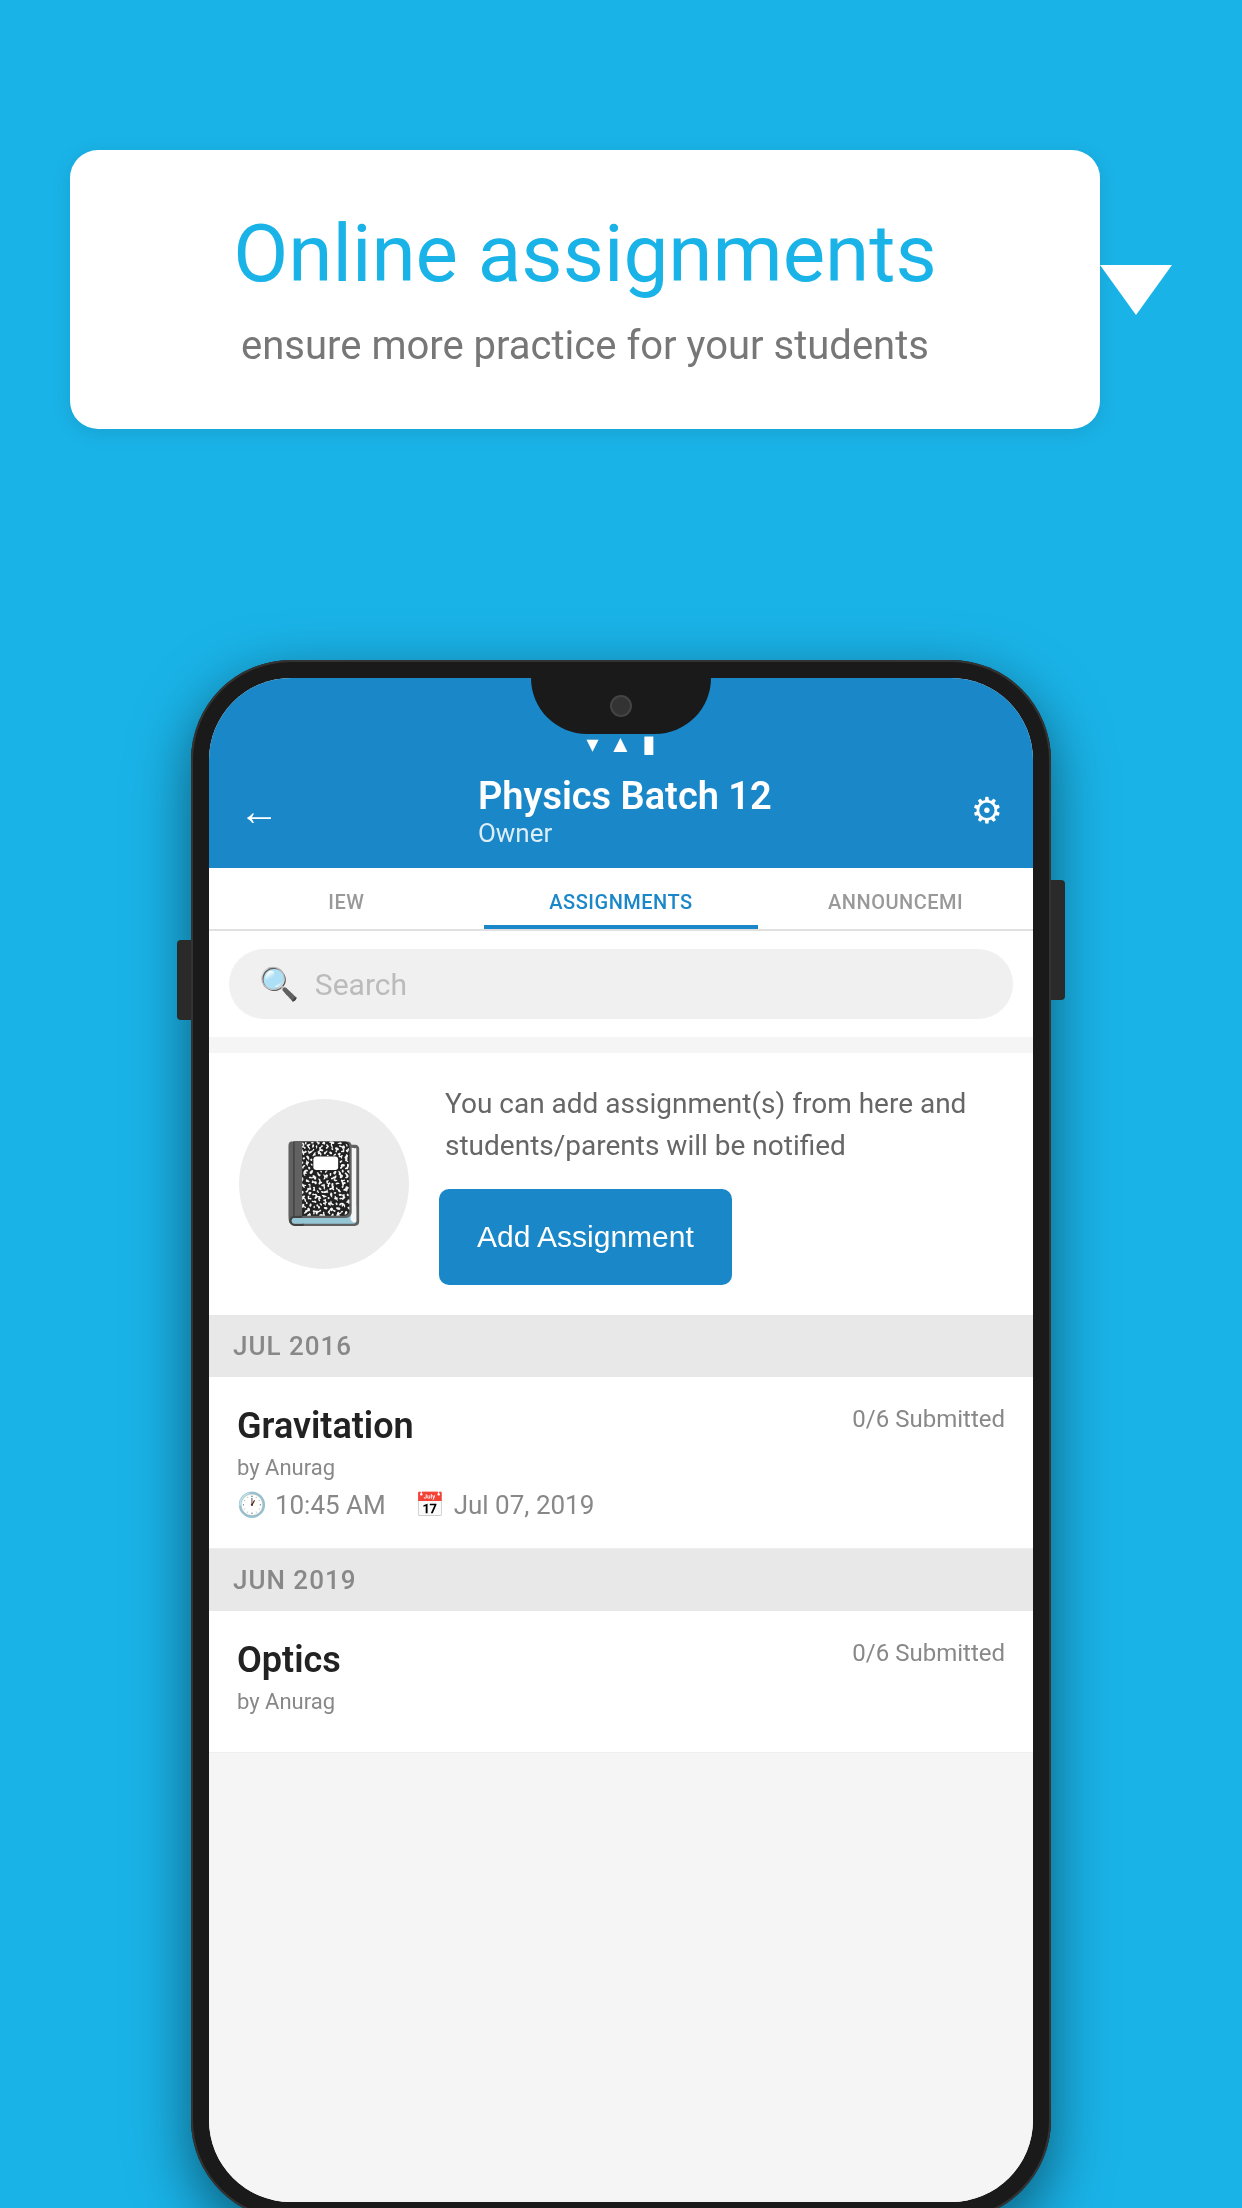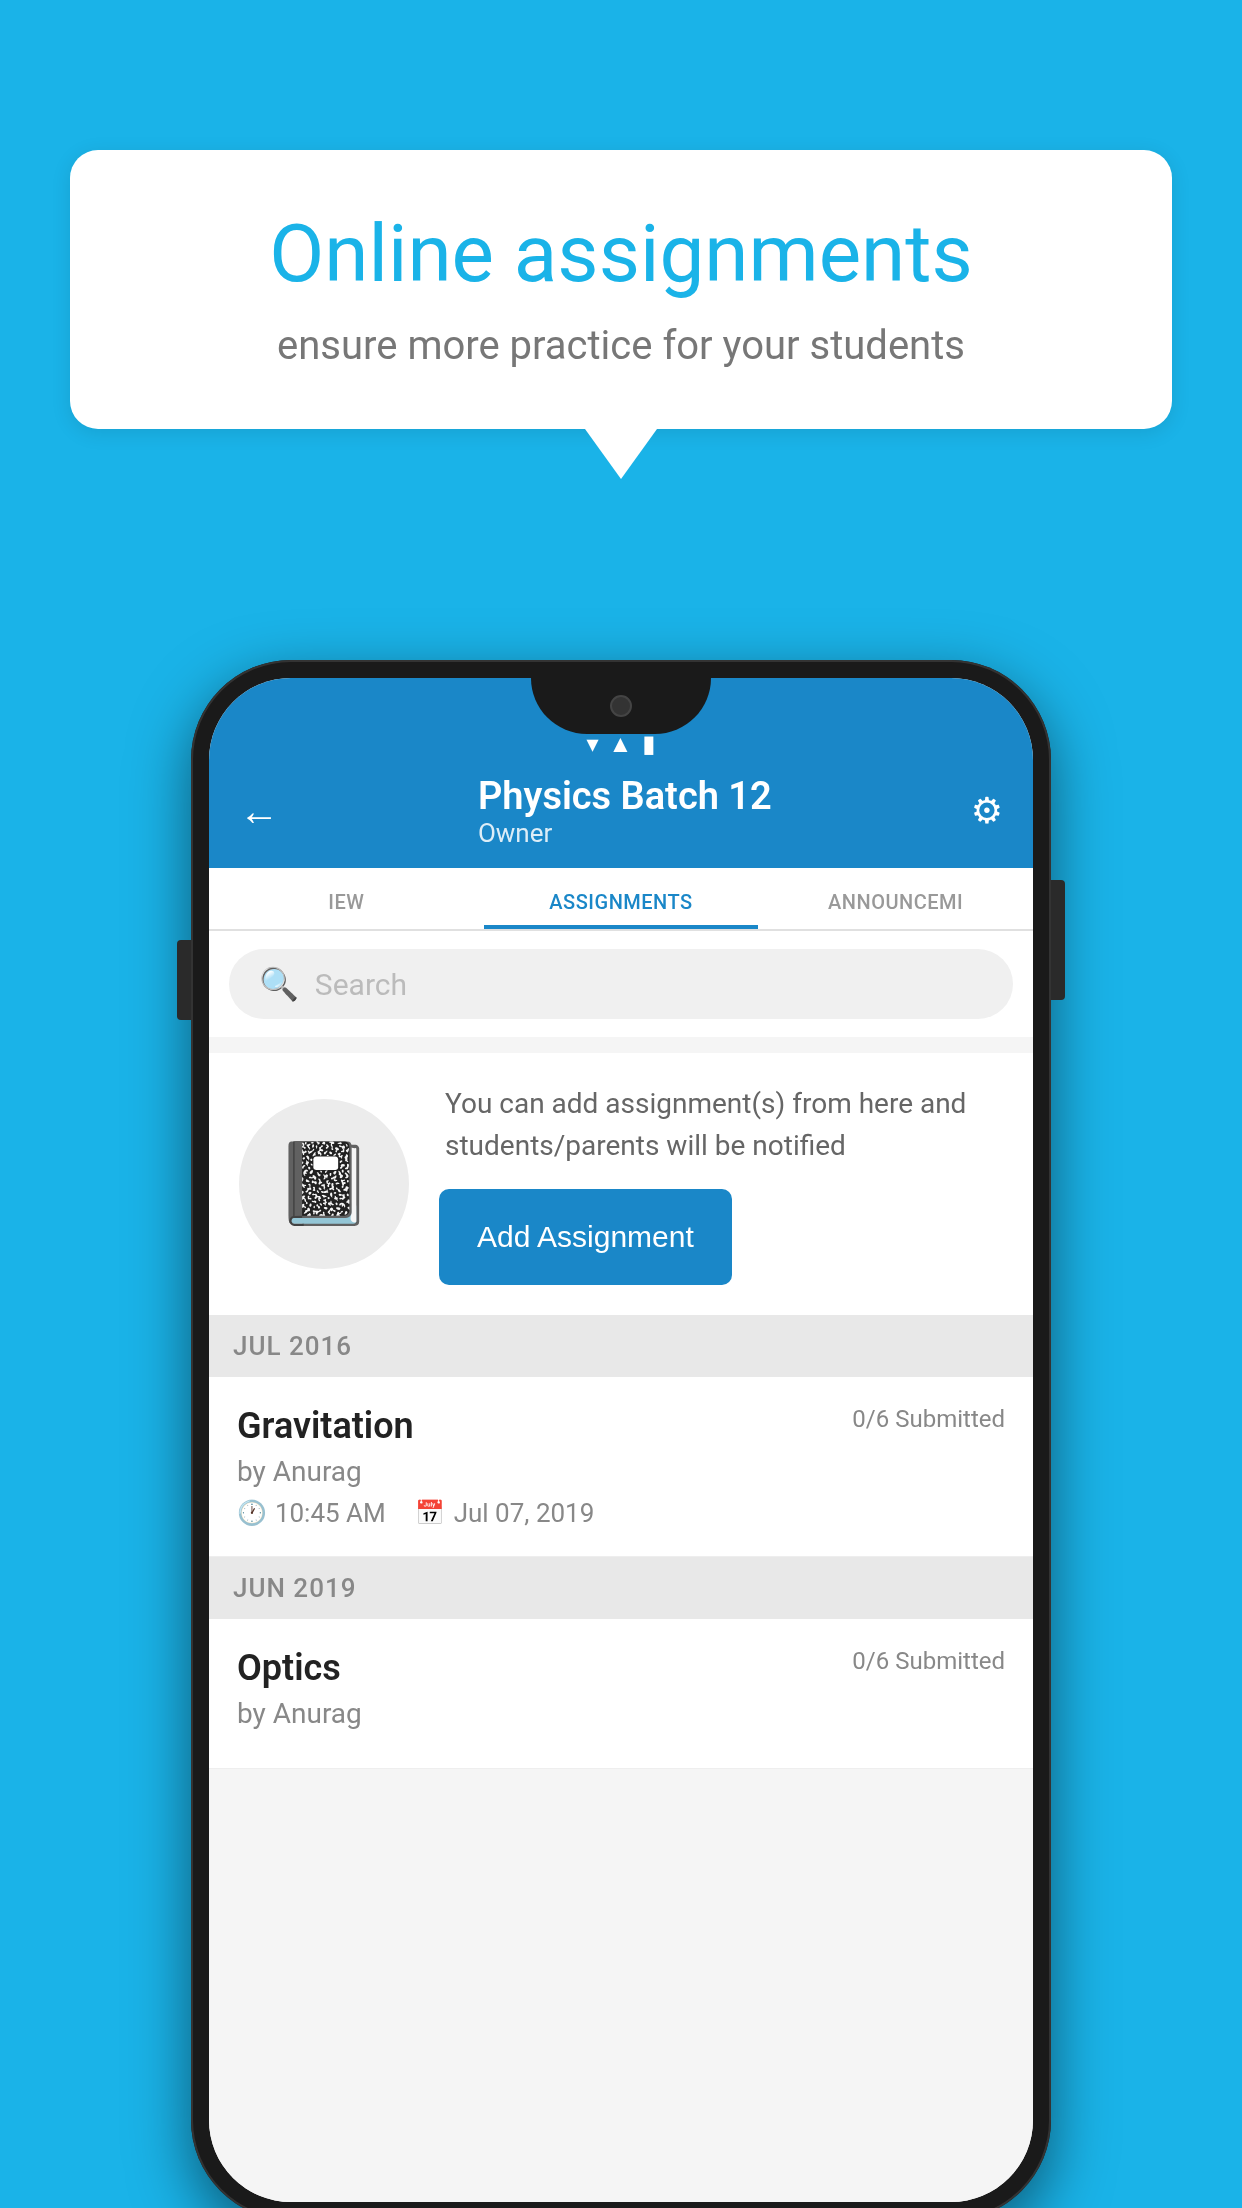--- a/index.html
+++ b/index.html
@@ -13,21 +13,21 @@
       position: relative;
     }
 
     
     .speech-bubble-wrapper {
       position: absolute;
       top: 150px;
       left: 70px;
       right: 70px;
       display: flex;
-      flex-direction: column;
+      flex-direction: row;
       align-items: center;
     }
 
     .speech-bubble {
       background: #fff;
       border-radius: 28px;
       padding: 60px 70px;
       text-align: center;
       width: 100%;
       box-shadow: 0 4px 20px rgba(0,0,0,0.1);
@@ -343,21 +343,21 @@
       font-weight: 600;
       color: #222;
     }
 
     .assignment-submitted {
       font-size: 24px;
       color: #888;
     }
 
     .assignment-author {
-      font-size: 28px;
+      font-size: 22px;
       color: #888;
       margin-bottom: 10px;
     }
 
     .assignment-meta {
       display: flex;
       gap: 30px;
       align-items: center;
     }
 

